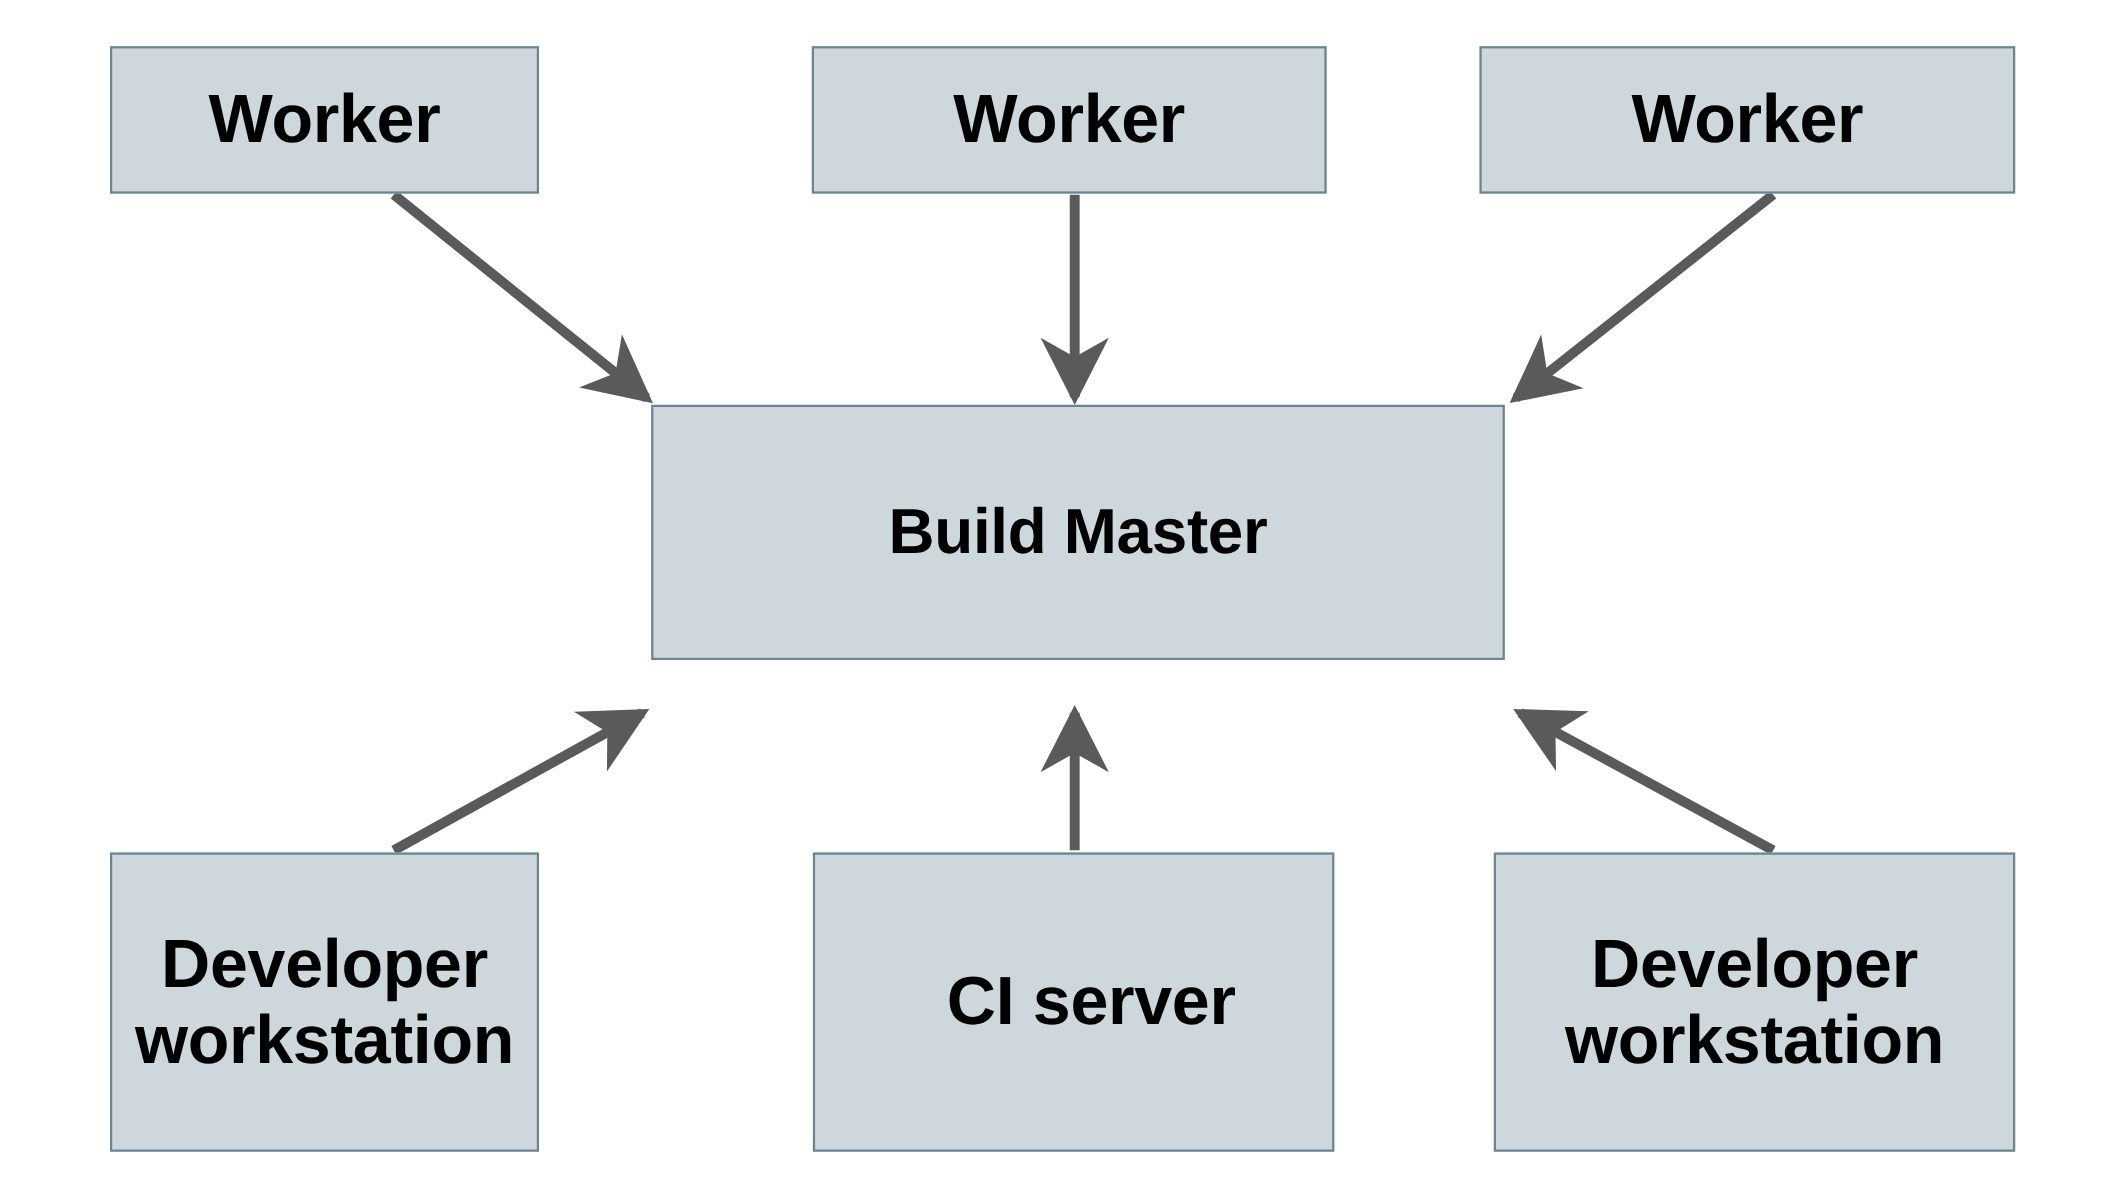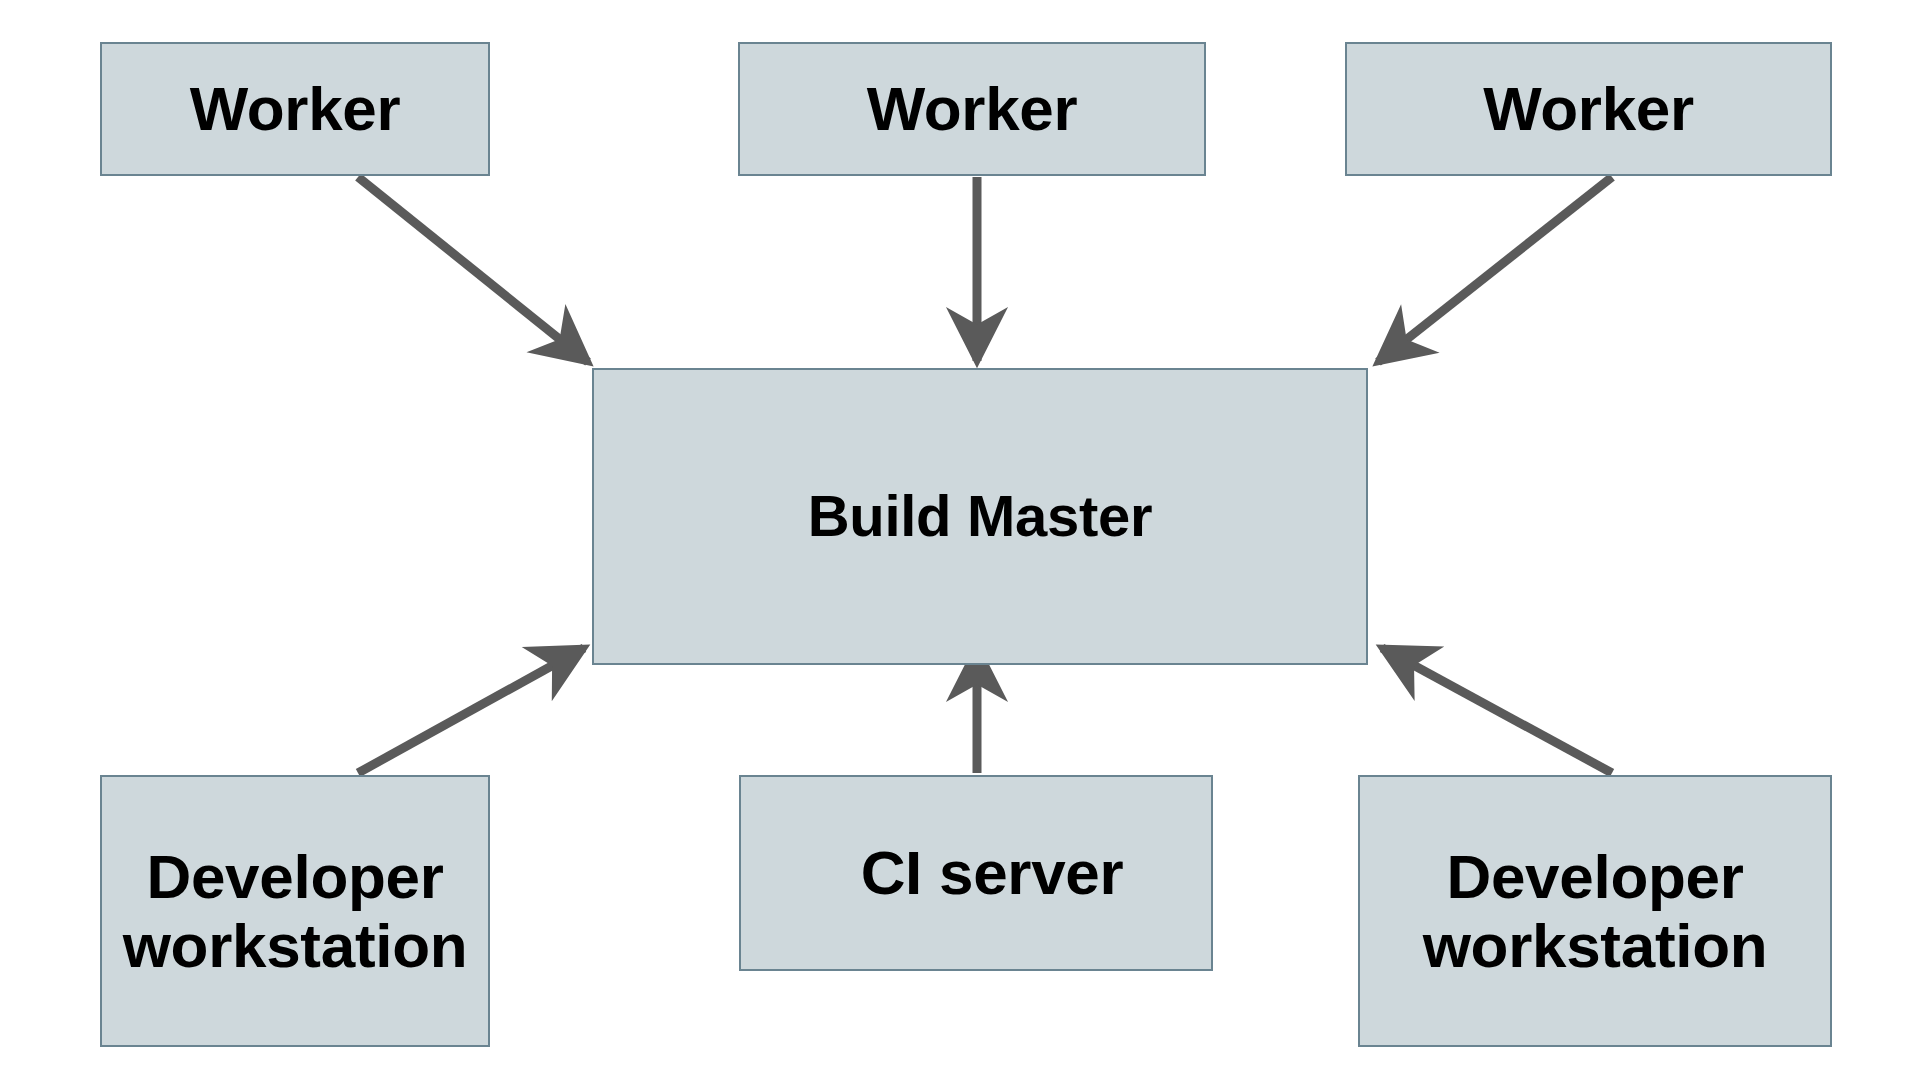--- a/index.html
+++ b/index.html
@@ -45,24 +45,24 @@
     letter-spacing: -0.3px;
   }
   .size-lg { font-size: 62px; }
   .size-md { font-size: 58px; }
 
   
   #node-worker-left   { left: 100px; top: 42px;  width: 390px; height: 134px; }
   #node-worker-mid    { left: 738px; top: 42px;  width: 468px; height: 134px; }
   #node-worker-right  { left: 1345px;top: 42px;  width: 487px; height: 134px; }
   
-  #node-build-master  { left: 592px; top: 368px; width: 776px; height: 297px; }
+  #node-build-master  { left: 592px; top: 368px; width: 776px; height: 232px; }
   
   #node-dev-left      { left: 100px; top: 775px; width: 390px; height: 272px; }
-  #node-ci-server     { left: 739px; top: 775px; width: 474px; height: 196px; padding-left: 32px; }
+  #node-ci-server     { left: 739px; top: 775px; width: 474px; height: 272px; padding-left: 32px; }
   #node-dev-right     { left: 1358px;top: 775px; width: 474px; height: 272px; }
 </style>
 </head>
 <body>
 
 <div id="canvas">
 
   <svg id="edge-layer" viewBox="0 0 1910 1090" width="1910" height="1090" xmlns="http://www.w3.org/2000/svg">
     <defs>
 

